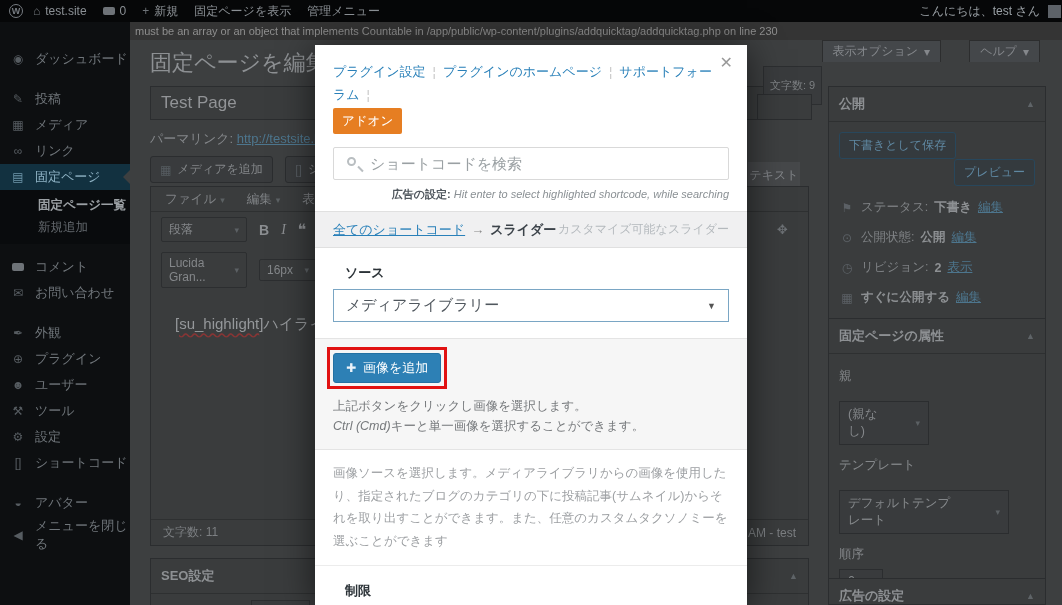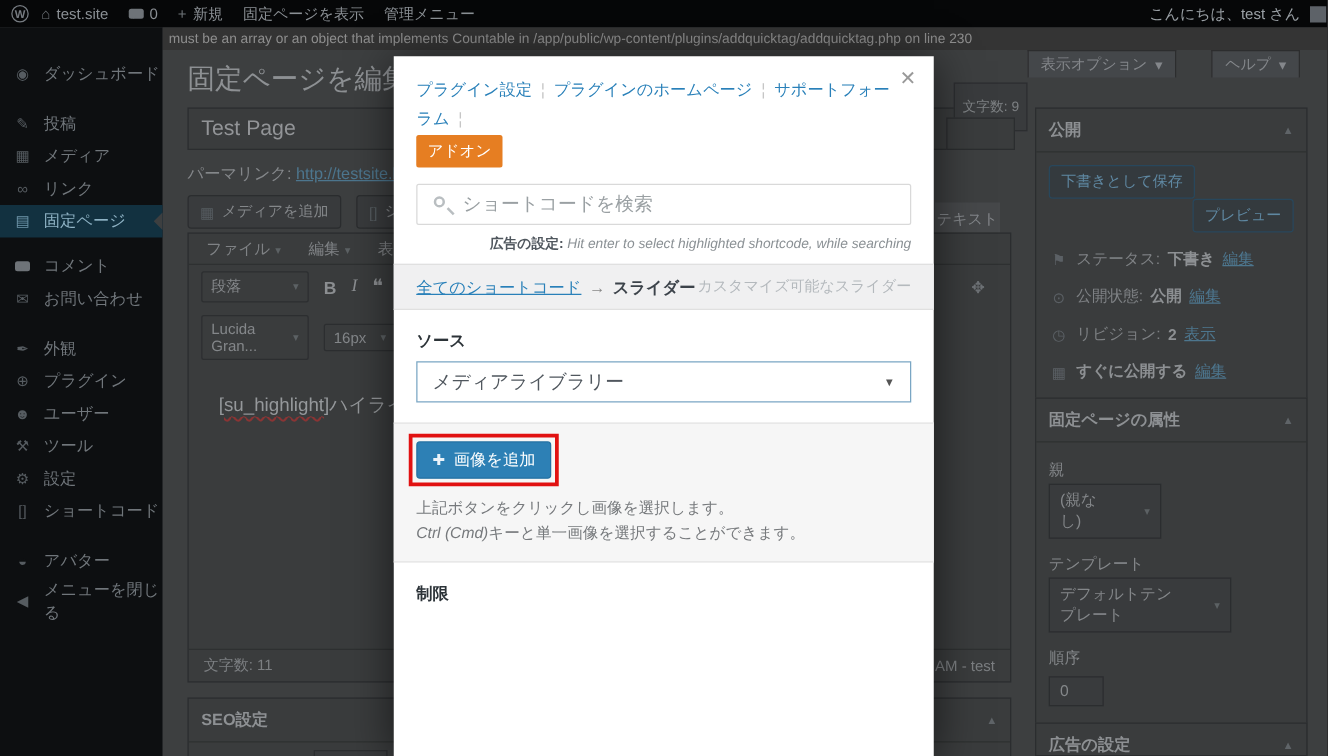--- a/index.html
+++ b/index.html
@@ -83,21 +83,21 @@
   .misc-row .mi { color:#5b6065; }
   .misc-row b { color:#8d9093; }
   .misc-row a { color:#4d768e; text-decoration:underline; }
   .pb-foot { border-top:1px solid #2e3031; background:#37393b; padding:9px 10px; display:flex;
     align-items:center; margin-top:12px; }
   .trash { color:#7a3a3a; text-decoration:underline; font-size:12.5px; }
   .btn-primary-dim { margin-left:auto; background:#103f59; border:1px solid #0c4c6e; color:#7e9cb1;
     font-size:12.5px; padding:5px 12px; border-radius:3px; }
   .attr-label { margin-top:12px; color:#84878a; font-size:12.5px; }
   .dim-select { display:inline-flex; justify-content:space-between; align-items:center; border:1px solid #2b2d2f;
-    background:#393b3d; color:#84878a; font-size:12.5px; padding:4px 8px; margin-top:2px;gap:27px; }
+    background:#393b3d; color:#84878a; font-size:12.5px; padding:4px 8px; margin-top:16px;gap:27px; }
   .dim-select .c { color:#5c6164; font-size:9px; margin-left:6px; }
   .dim-input { border:1px solid #2b2d2f; background:#393b3d; color:#84878a; font-size:12.5px;
     padding:4px 8px; margin-top:6px; width:44px; }
   .help-note { margin-top:12px; font-size:12px; color:#6f7376; line-height:1.55; }
   .cbadge { display:inline-block; border:1px solid #2c2e30; background:#393b3d; color:#7d8083;
     font-size:11px; padding:11px 6px; }
   .float-badge { position:absolute; left:633px; top:26px; }
   .float-input { position:absolute; left:627px; top:54px; width:55px; height:26px; background:#3a3c3d; border:1px solid #2b2d2f; }
   .seo-box { position:absolute; left:20px; top:518px; width:659px; height:60px; background:#3a3c3d; border:1px solid #2b2d2f; }
   .seo-row { padding:6px 14px 0; font-size:12.5px; color:#84878a; font-weight:bold; display:flex; align-items:center; gap:8px; }
@@ -116,21 +116,21 @@
   .m-search .ph { position:absolute; left:36px; top:0; line-height:31px; font-size:15px; color:#9aa0a3; }
   .m-hint { text-align:right; padding:7px 18px 9px; font-size:11px; }
   .m-hint .lb { font-weight:bold; color:#50575e; }
   .m-hint .tx { font-style:italic; color:#8a9094; }
   .m-crumb { height:37px; background:#f0f0f1; border-top:1px solid #e0e0e0; border-bottom:1px solid #e0e0e0;
     display:flex; align-items:center; padding:0 18px; font-size:13px; }
   .m-crumb a { color:#2980b9; text-decoration:underline; }
   .m-crumb .ar { color:#888; margin:0 6px; }
   .m-crumb .cur { font-weight:bold; color:#3c434a; }
   .m-crumb .note { margin-left:auto; color:#b4b9bd; font-size:12px; }
-  .m-label { padding:16px 18px 7px; font-weight:bold; color:#2c3338; font-size:13px; }
+  .m-label { padding:16px 30px 7px; font-weight:bold; color:#2c3338; font-size:13px; }
   .m-select { margin:0 18px 16px; height:33px; border:1px solid #7aa6c4; display:flex; align-items:center;
     justify-content:space-between; padding:0 12px; font-size:15px; color:#50575e; }
   .m-select .c { font-size:9px; color:#555; }
   .m-graysec { border-top:1px solid #e4e4e4; border-bottom:1px solid #e4e4e4; background:#f6f6f6; padding:8px 18px 13px; }
   .red-box { display:inline-block; border:3px solid #e11212; padding:3px; margin-left:-6px; background:#f6f6f6; }
   .btn-blue { display:inline-flex; align-items:center; gap:7px; background:#2d80b5; border:1px solid #2471a3;
     color:#fff; font-size:13px; padding:5px 12px; border-radius:3px; cursor:pointer; }
   .btn-blue .plus { font-weight:bold; color:#eaf3fa; font-size:12px; }
   .m-cap { margin-top:8px; font-size:12.5px; color:#76797c; line-height:1.55; }
   .m-cap .it { font-style:italic; }
@@ -180,20 +180,24 @@
       <span>メディア</span>
     </div>
     <div class="mi-row">
       <span class="mi">∞</span>
       <span>リンク</span>
     </div>
     <div class="mi-row active">
       <span class="mi">▤</span>
       <span>固定ページ</span>
     </div>
+    <div class="submenu">
+      <div class="sub-row current">固定ページ一覧</div>
+      <div class="sub-row">新規追加</div>
+    </div>
     <div class="sp10"></div>
     <div class="mi-row">
       <span class="mi"><span class="bubble" style="display:inline-block"></span></span>
       <span>コメント</span>
     </div>
     <div class="mi-row">
       <span class="mi">✉</span>
       <span>お問い合わせ</span>
     </div>
     <div class="sp14"></div>
@@ -357,21 +361,21 @@
           <span>固定ページの属性</span>
         <span class="tog">▲</span>
         </div>
       <div class="pb-body" style="padding-top:2px;">
         <div class="attr-label">親</div>
         <span class="dim-select" style="width:90px">
           <span>(親なし)</span>
           <span class="c">▾</span>
         </span>
         <div class="attr-label">テンプレート</div>
-        <span class="dim-select" style="width:146px">
+        <span class="dim-select" style="width:170px">
           <span>デフォルトテンプレート</span>
           <span class="c">▾</span>
         </span>
         <div class="attr-label">順序</div>
         <div class="dim-input">0</div>
         <div class="help-note">ヘルプが必要ですか？画面のタイトルの上の「ヘルプ」タブをご利用ください。</div>
       </div>
     </div>
 
     <div class="postbox" style="top:538px; height:27px; overflow:hidden;">
@@ -415,18 +419,19 @@
           <span class="plus">✚</span>
           <span>画像を追加</span>
         </span>
       </span>
       <div class="m-cap">
         <span>上記ボタンをクリックし画像を選択します。</span><br>
         <span class="it">Ctrl (Cmd)</span><span>キーと単一画像を選択することができます。</span>
       </div>
     </div>
 
+    <div class="m-desc">画像ソースを選択します。メディアライブラリからの画像を使用したり、指定されたブログのカテゴリの下に投稿記事(サムネイル)からそれを取り出すことができます。また、任意のカスタムタクソノミーを選ぶことができます</div>
 
     <div class="m-label">制限</div>
 
   </div>
 
 </div>
 
 </body></html>

